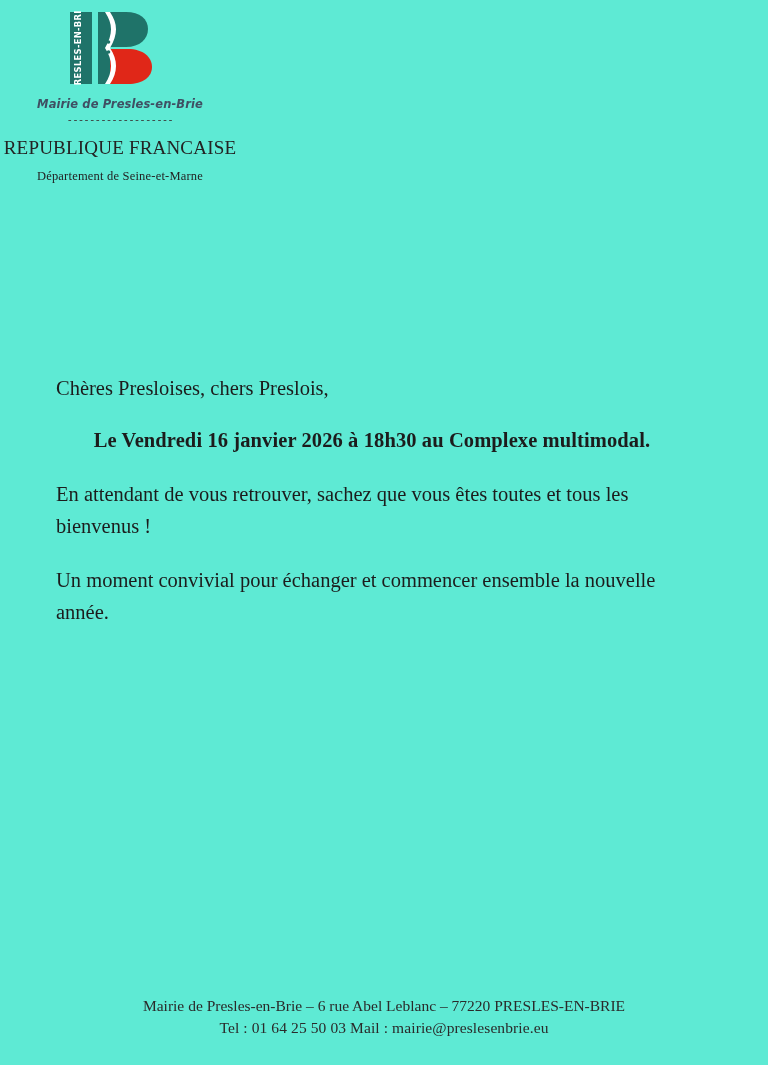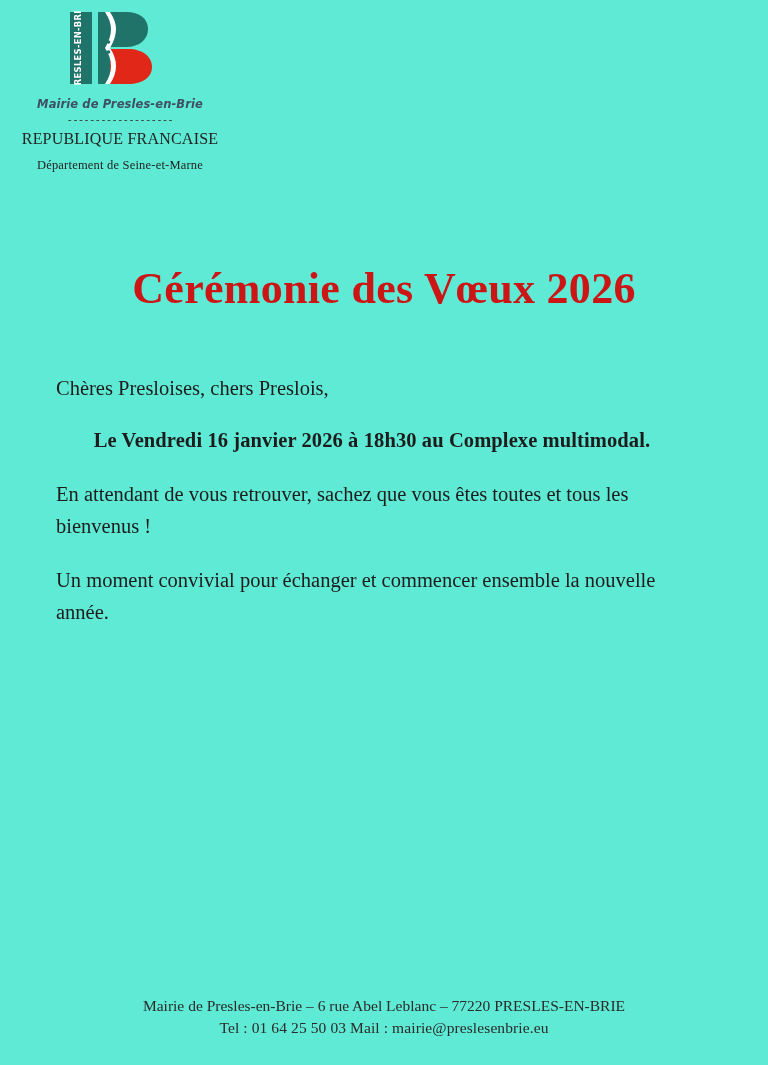--- a/index.html
+++ b/index.html
@@ -61,23 +61,23 @@
     color: #3a3a3a;
     line-height: 10px;
     overflow: hidden;
     white-space: nowrap;
   }
 
   .rf-line {
     width: 240px;
     text-align: center;
     font-family: "Liberation Serif", serif;
-    font-size: 16px;
+    font-size: 19px;
     color: #232323;
-    margin-top: 4px;
+    margin-top: 11px;
     letter-spacing: 0.2px;
   }
   .rf-line.sub {
     font-size: 12.5px;
     margin-top: 10px;
   }
 
   
   .doc-title {
     position: absolute;
@@ -158,21 +158,20 @@
         <circle cx="40.5" cy="42" r="1.8" fill="#1f7369"></circle>
       </svg>
     </div>
 
     <div class="mairie-name">Mairie de Presles-en-Brie</div>
     <div class="dash-rule">-------------------</div>
     <div class="rf-line">REPUBLIQUE FRANCAISE</div>
     <div class="rf-line sub">Département de Seine-et-Marne</div>
   </div>
 
-  <h1 class="doc-title">Cérémonie des Vœux 2026</h1>
 
   <div class="body-copy">
     <p class="tight">Chères Presloises, chers Preslois,</p>
     <p class="highlight-line">Le Vendredi 16 janvier 2026 à 18h30 au Complexe multimodal.</p>
     <p>En attendant de vous retrouver, sachez que vous êtes toutes et tous les bienvenus !</p>
     <p>Un moment convivial pour échanger et commencer ensemble la nouvelle année.</p>
   </div>
 
   <div class="footer">
     <div class="line1">Mairie de Presles-en-Brie – 6 rue Abel Leblanc – 77220 PRESLES-EN-BRIE</div>

